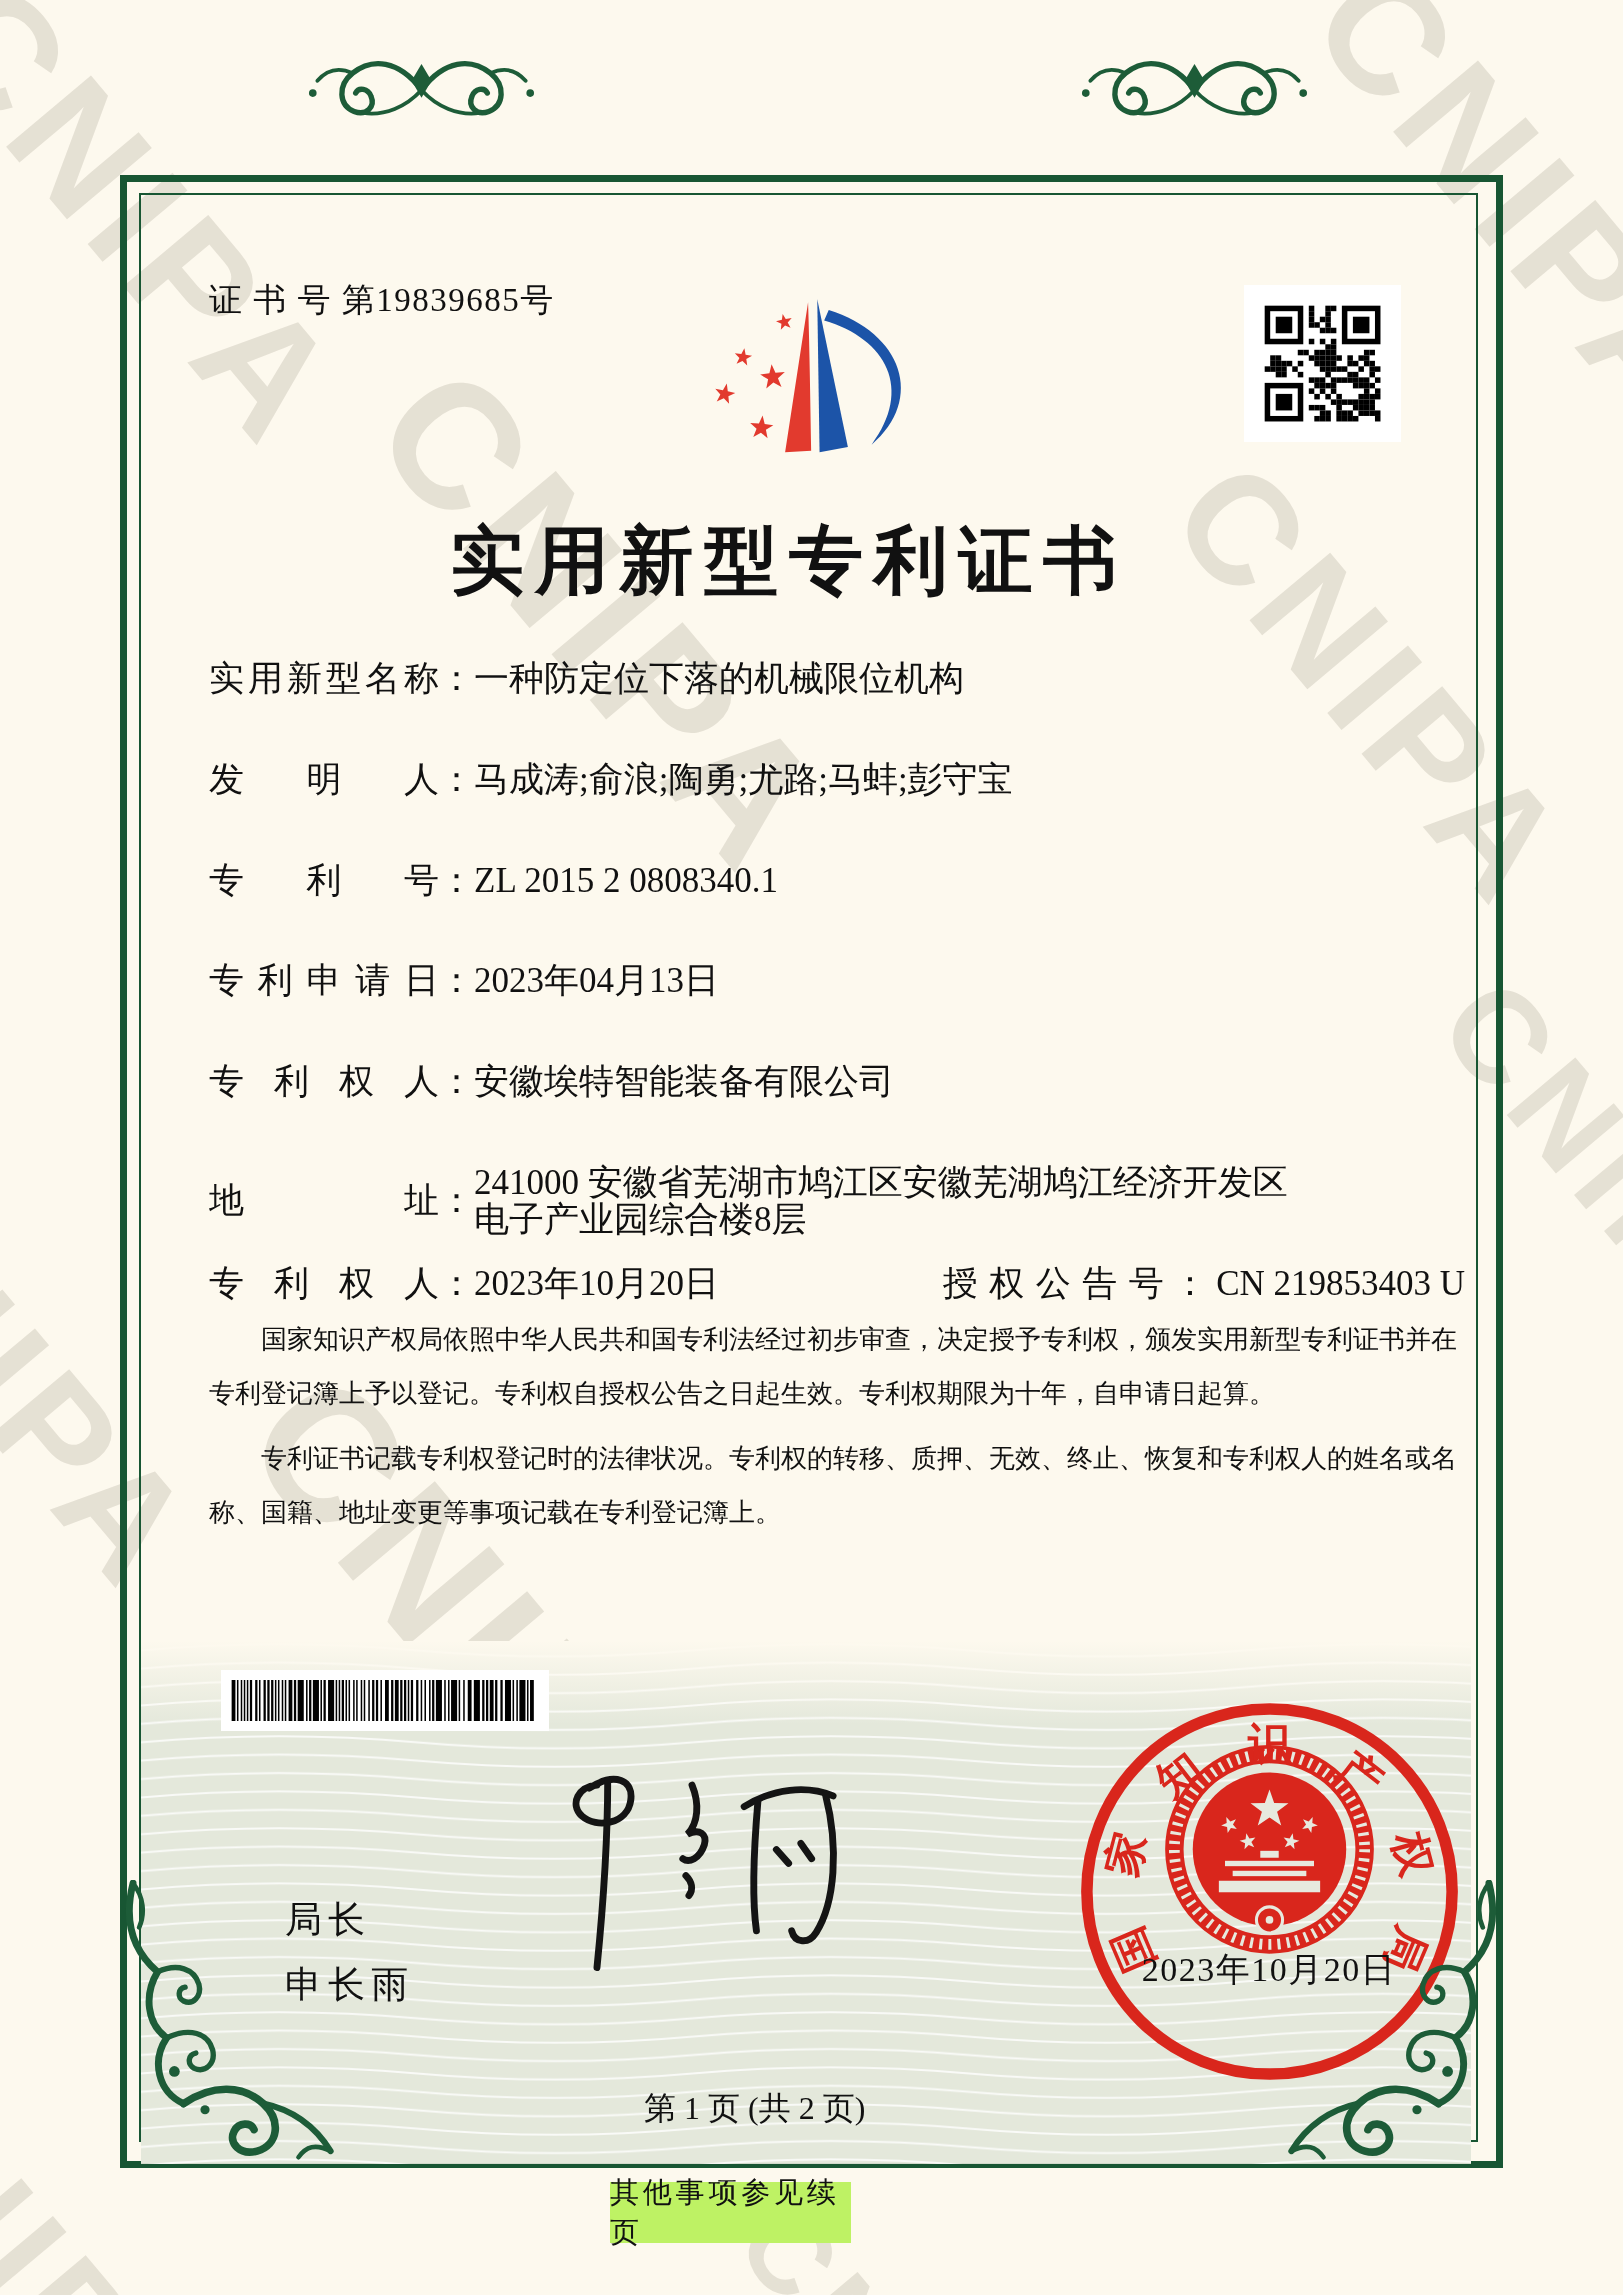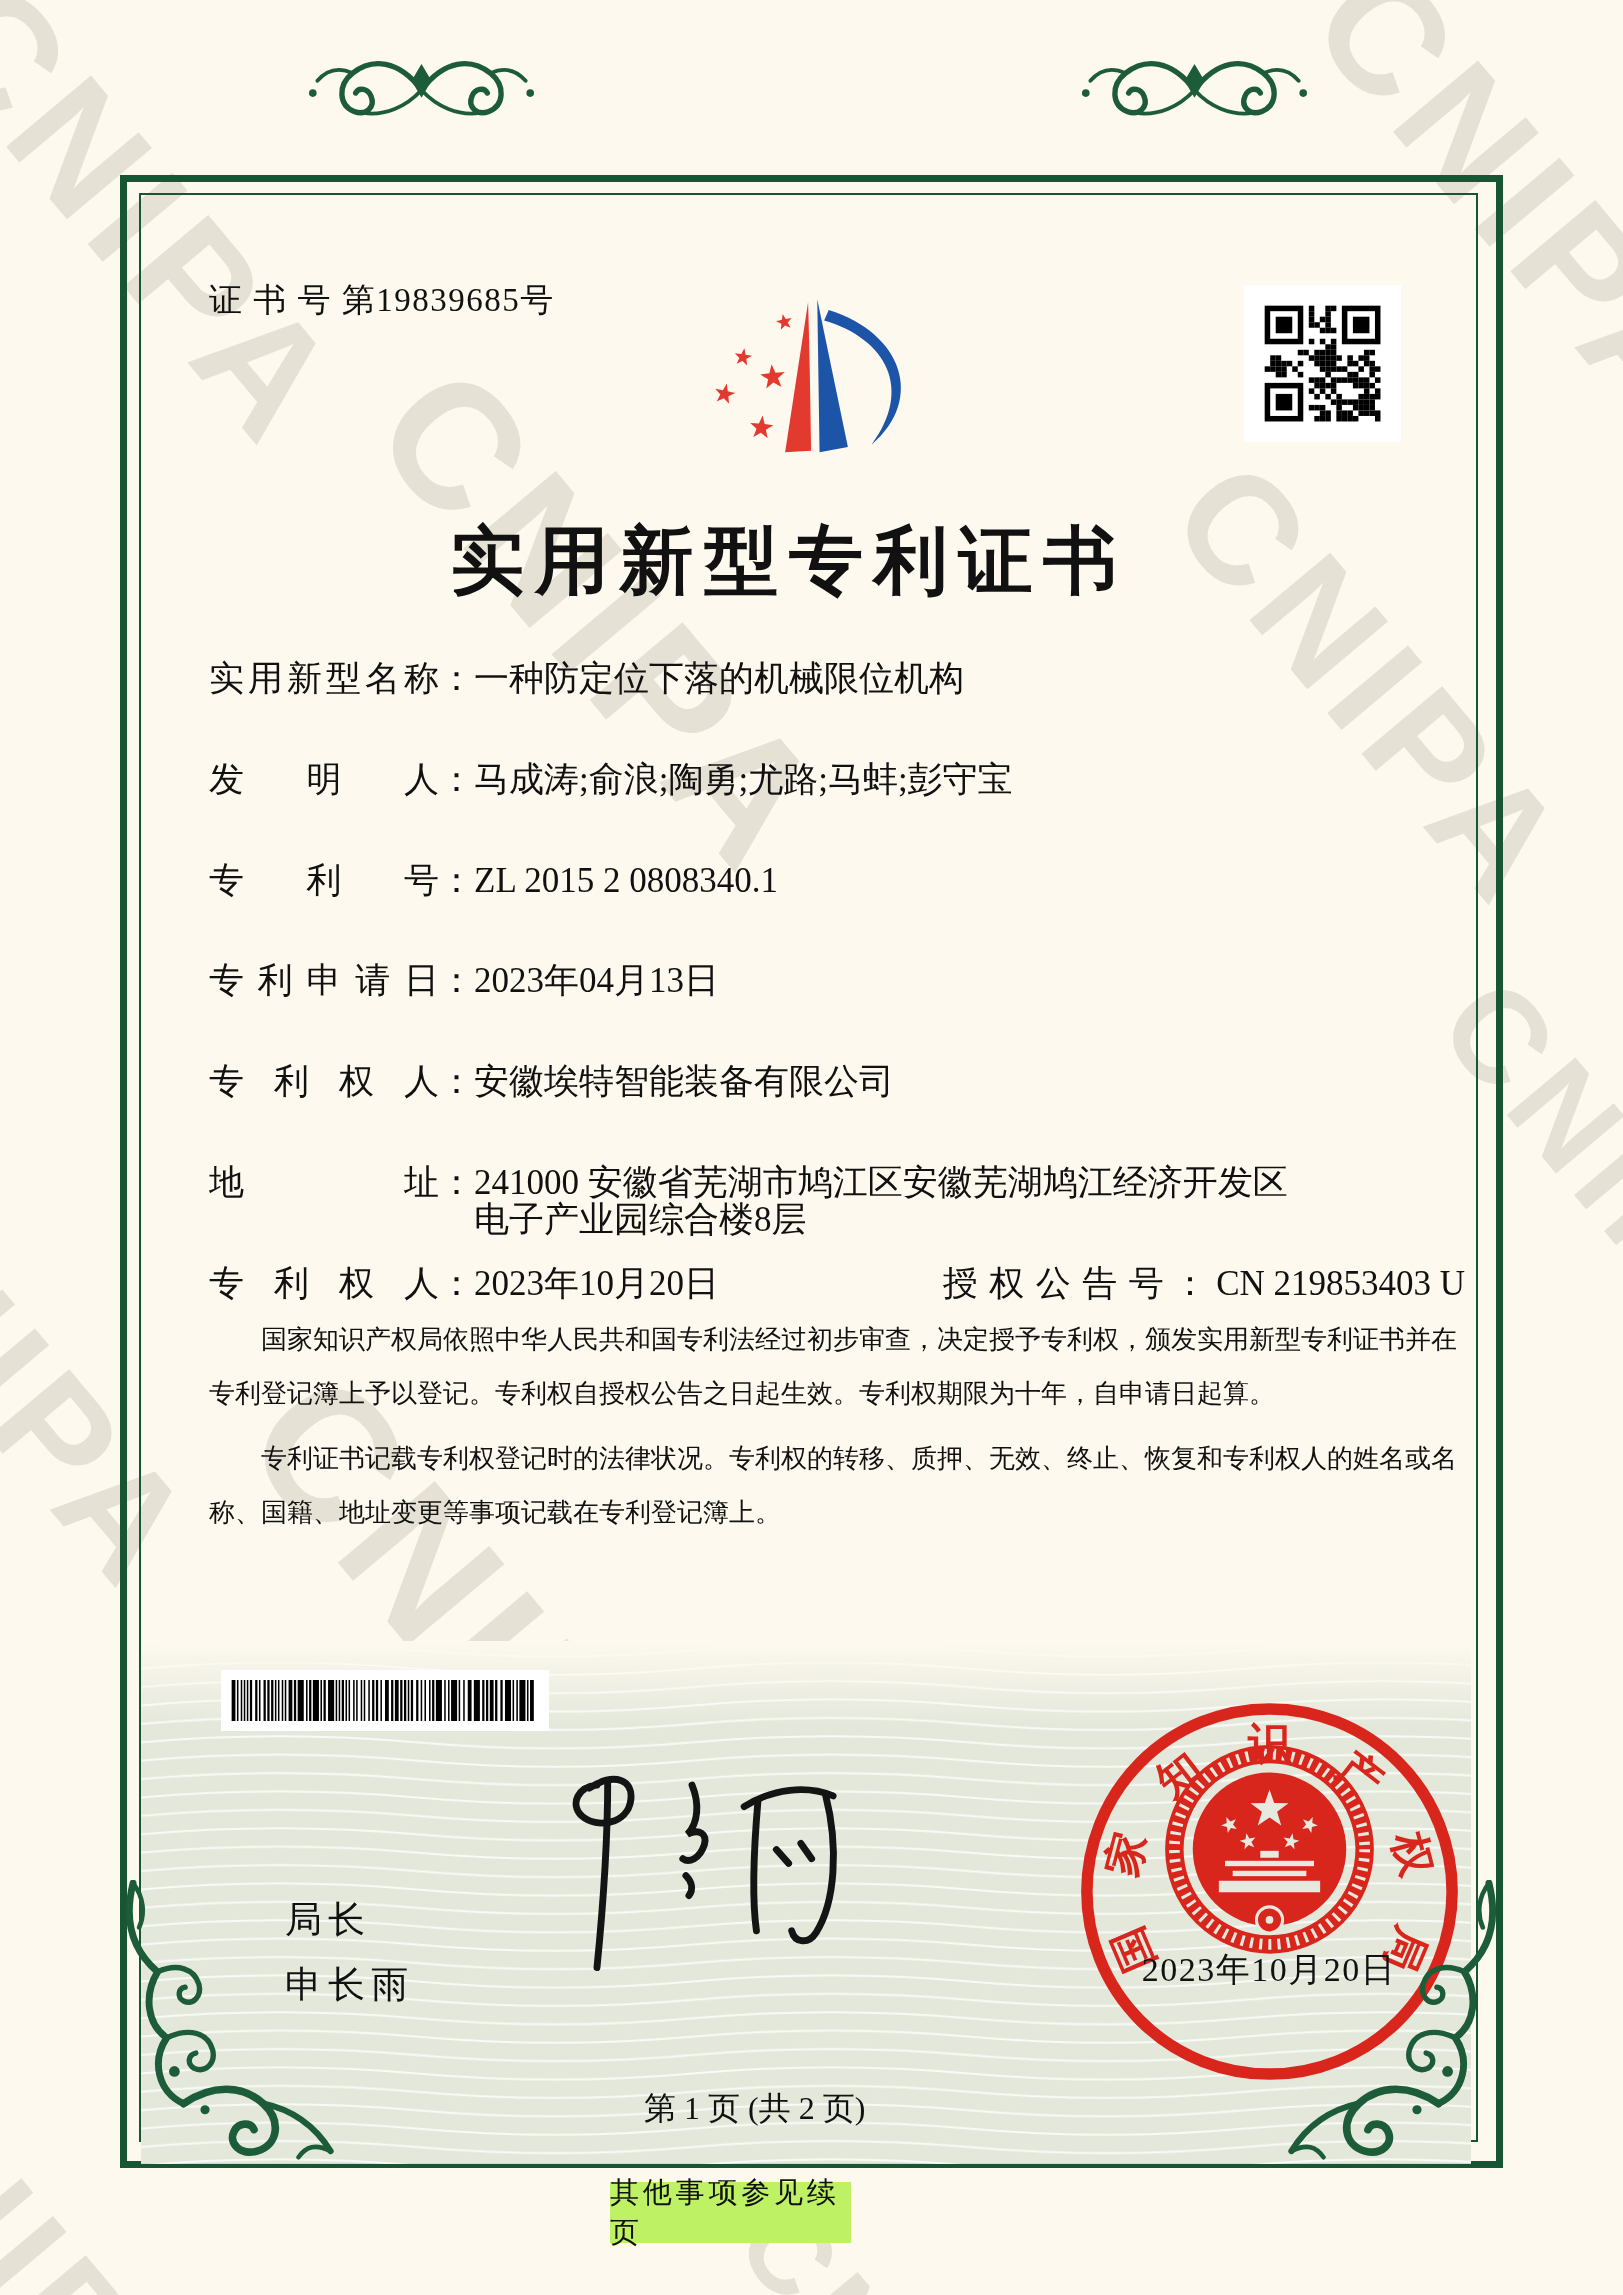--- a/index.html
+++ b/index.html
@@ -325,21 +325,21 @@
     <div class="row">
       <span class="flabel">专利申请日</span>
       <span class="colon">：</span>
       <span class="fval">2023年04月13日</span>
     </div>
     <div class="row">
       <span class="flabel">专利权人</span>
       <span class="colon">：</span>
       <span class="fval">安徽埃特智能装备有限公司</span>
     </div>
-    <div class="row" style="margin-bottom:28px;">
+    <div class="row" style="margin-bottom:28px;align-items:center;">
       <span class="flabel">地址</span>
       <span class="colon">：</span>
       <span class="fval">
         <span>241000 安徽省芜湖市鸠江区安徽芜湖鸠江经济开发区</span>
         <div class="addr2">电子产业园综合楼8层</div>
       </span>
     </div>
     <div class="row">
       <span class="flabel">专利权人</span>
       <span class="colon">：</span>

